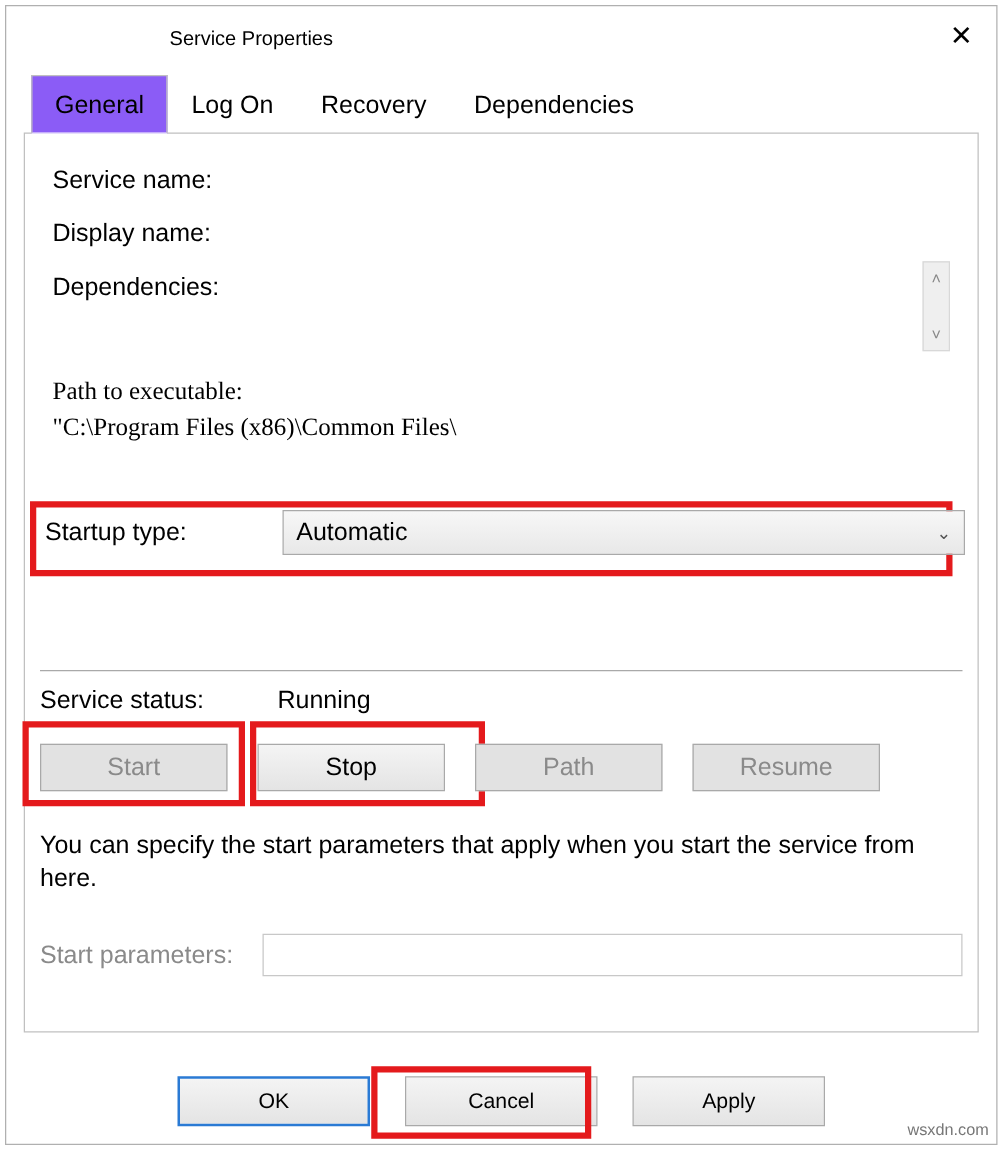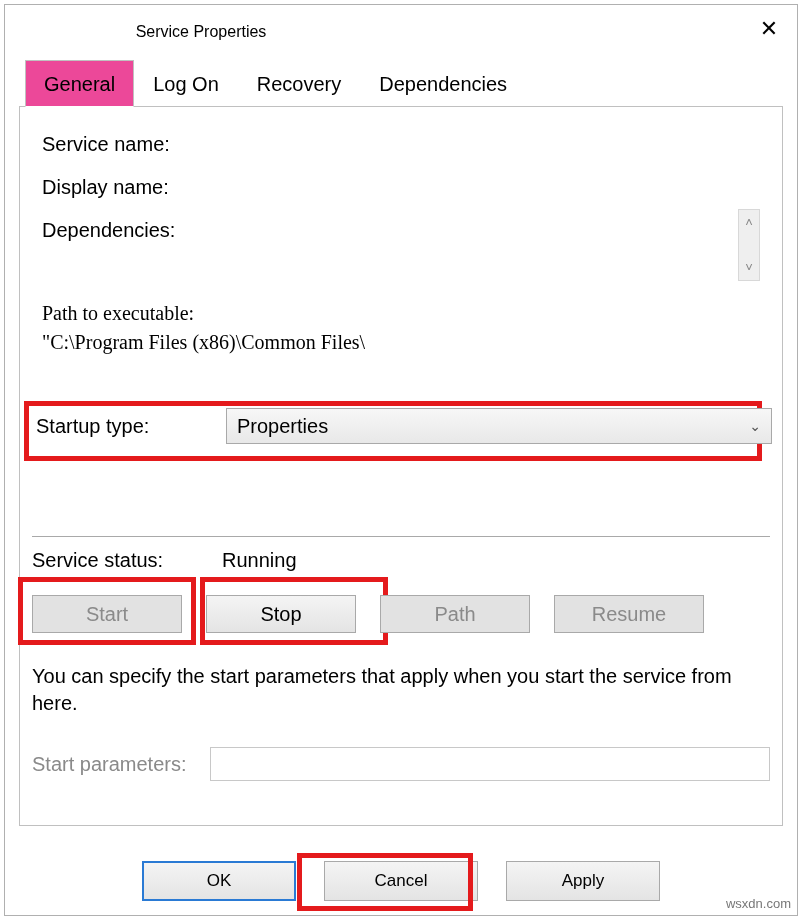--- a/index.html
+++ b/index.html
@@ -58,21 +58,21 @@
       cursor: pointer;
       background: #fff;
       border: 1px solid transparent;
       border-bottom: none;
       position: relative;
       top: 1px;
     }
     .tab.active {
       border: 1px solid #c0c0c0;
       border-bottom: 1px solid #fff;
-      background: #ec4899;
+      background: #8b5cf6;
       z-index: 2;
     }
     .tab-body {
       margin: 0 14px 14px 14px;
       border: 1px solid #c0c0c0;
       padding: 26px 22px 22px 22px;
       height: 720px;
       position: relative;
     }
     .row { display: flex; align-items: flex-start; margin-bottom: 20px; }
@@ -242,21 +242,21 @@
 
     <div style="margin-top:8px;font-family:Liberation Serif, serif;">
       <div class="val">Path to executable:</div>
       <div class="val" style="margin-top:6px;">"C:\Program Files (x86)\Common Files\</div>
     </div>
 
     <div class="highlight-red hl-startup"></div>
     <div class="startup-row">
       <div class="lbl" style="width:190px;">Startup type:</div>
       <div class="dropdown">
-        <span>Properties</span>
+        <span>Automatic</span>
         <span class="chev">⌄</span>
       </div>
     </div>
 
     <hr class="sep">
 
     <div class="status-row">
       <div class="lbl" style="width:190px;">Service status:</div>
       <div class="val">Running</div>
     </div>

